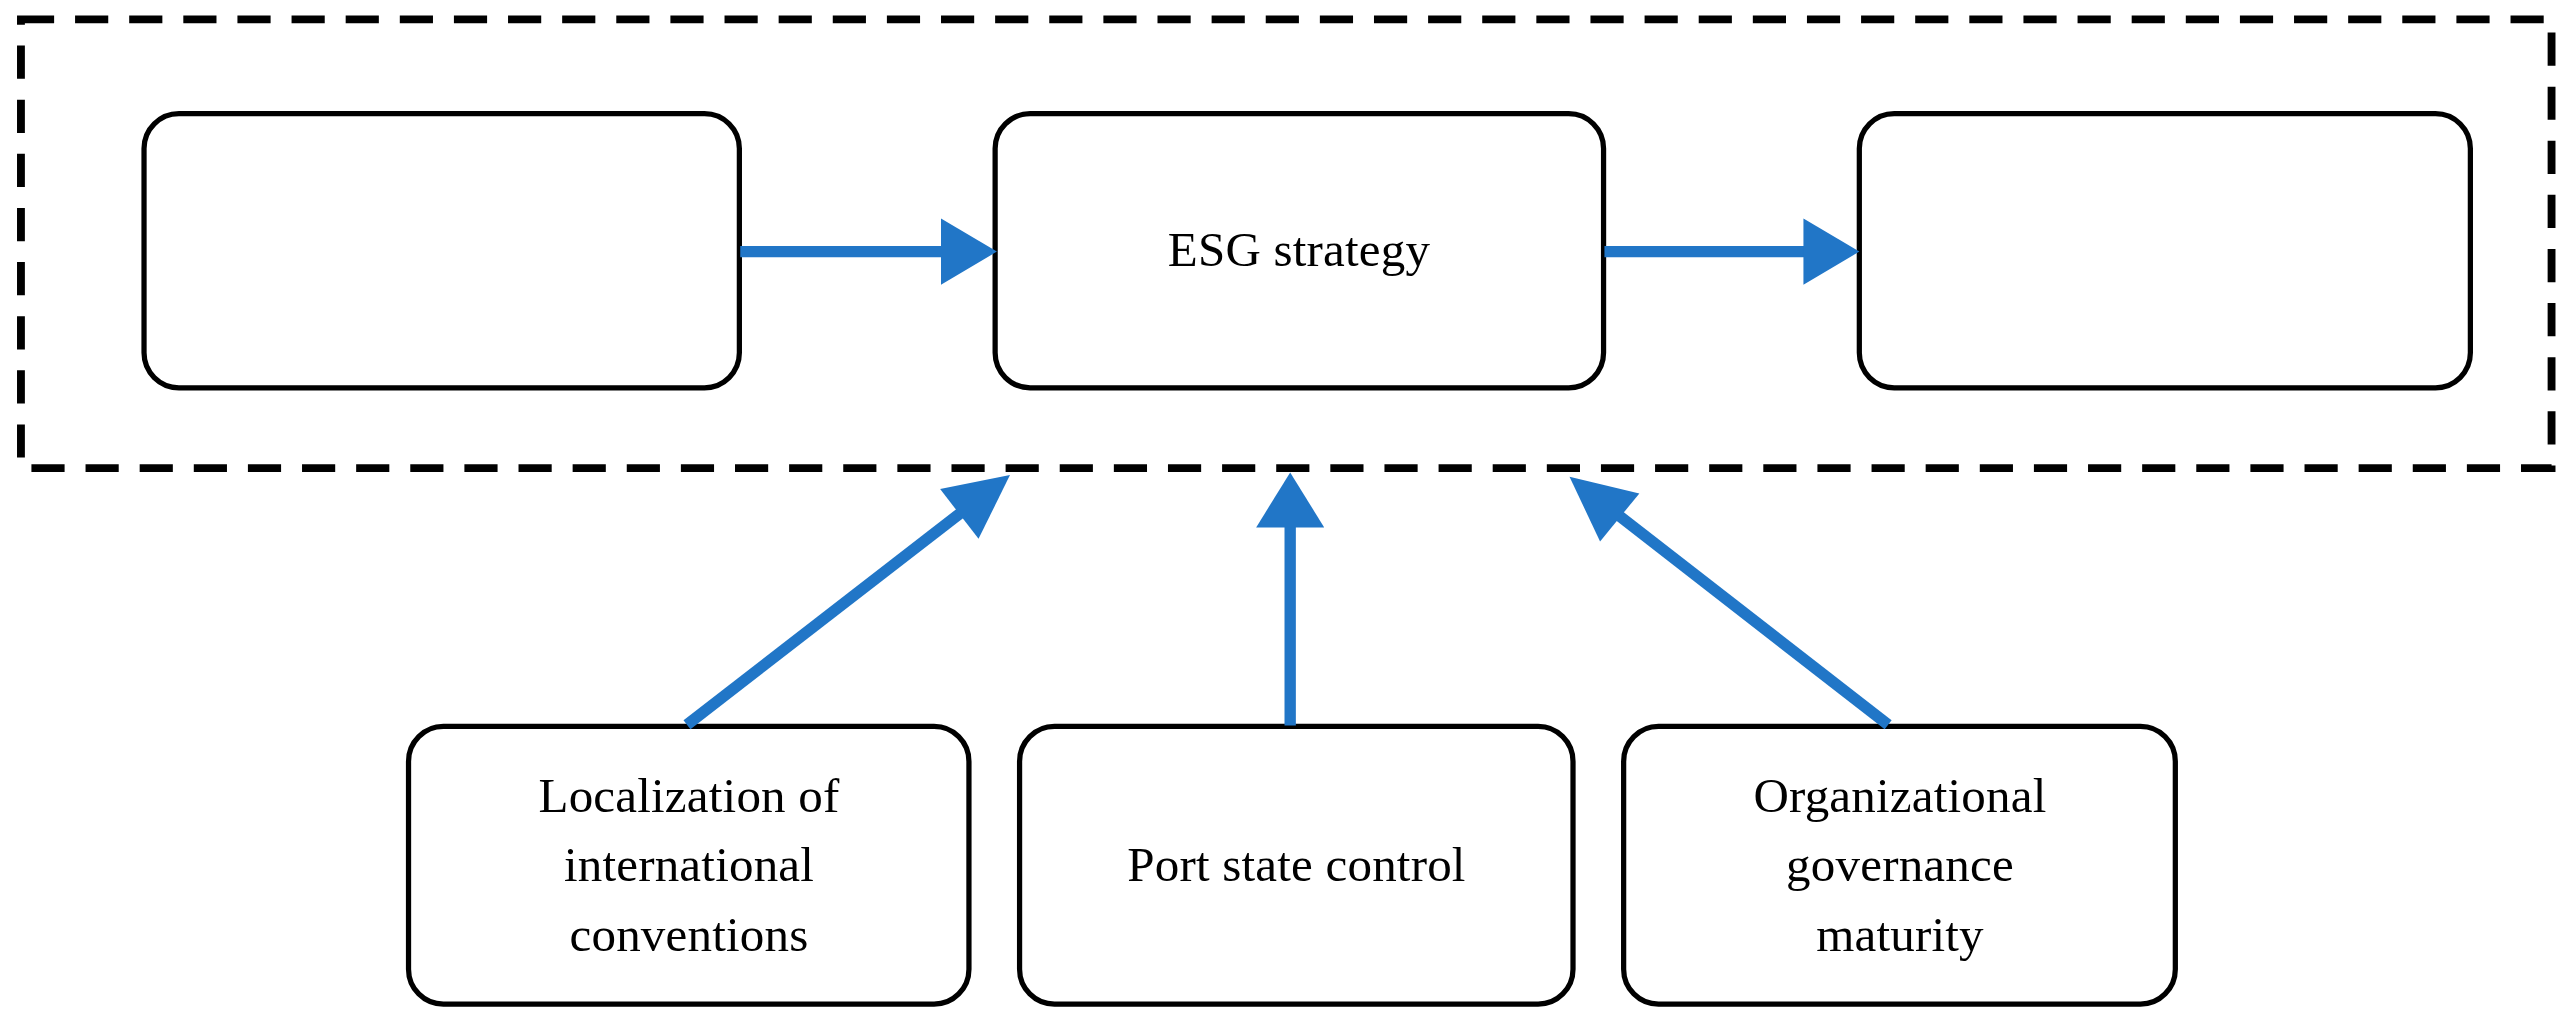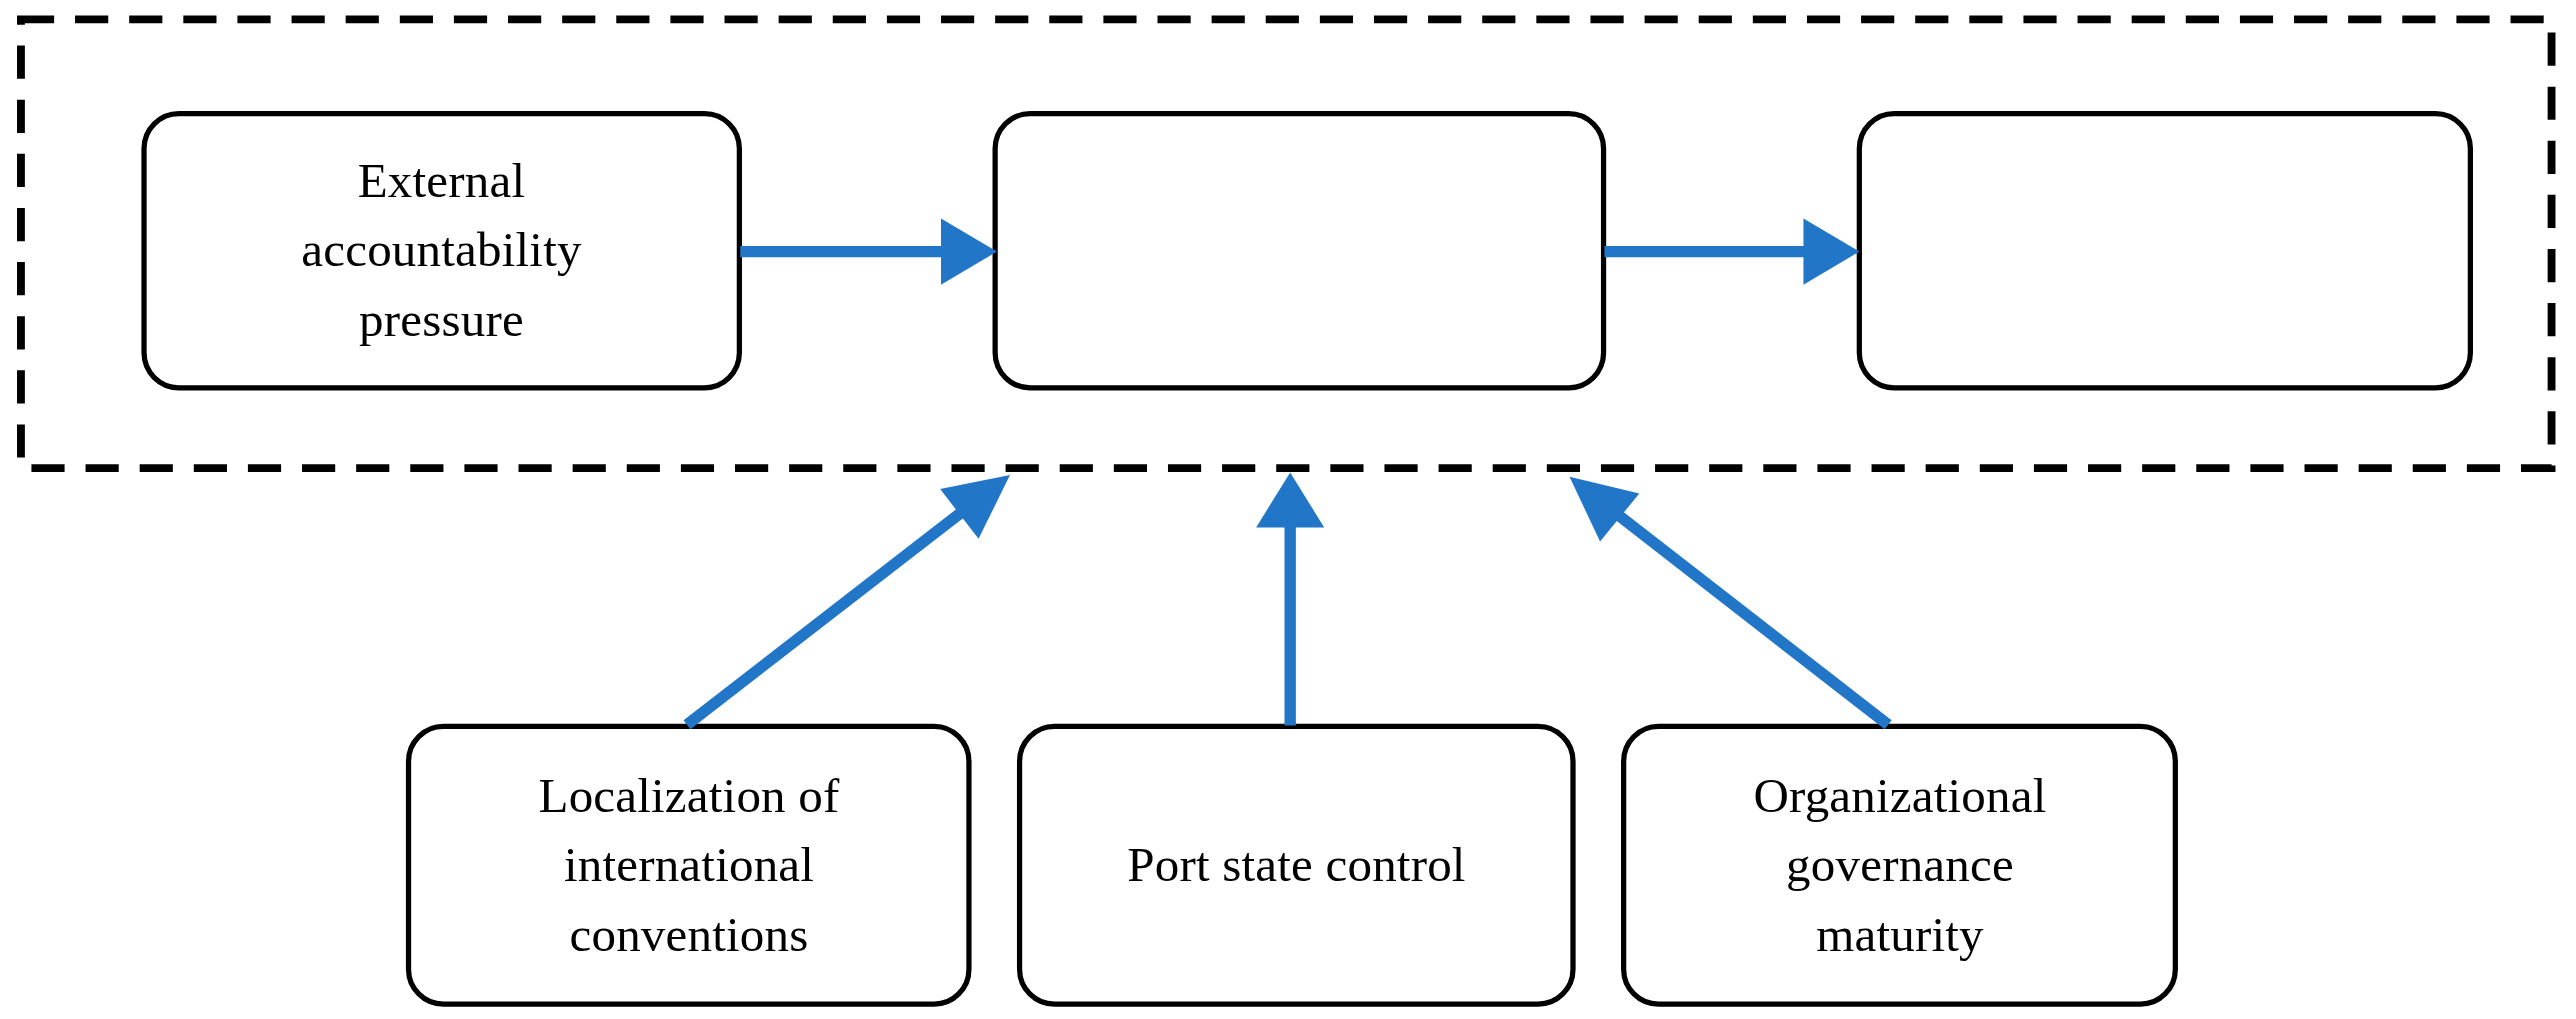--- a/index.html
+++ b/index.html
@@ -99,24 +99,22 @@
       <polygon class="flow-head" points="1478,541 1439,604 1517,604"></polygon>
     </g>
 
     <g>
       <line class="flow-line" x1="2163" y1="830" x2="1845" y2="583"></line>
       <polygon class="flow-head" points="1798,546 1833,620 1878,565"></polygon>
     </g>
 
   </svg>
 
-  <div class="node-label" style="left:144px; top:113px; width:595px; height:274px;">External
-accountability
-pressure</div>
 
+  <div class="node-label" style="left:995px; top:113px; width:608px; height:274px;">ESG strategy</div>
 
 
   <div class="node-label" style="left:409px; top:726px; width:560px; height:278px;">Localization of
 international
 conventions</div>
 
   <div class="node-label" style="left:1624px; top:726px; width:552px; height:278px;">Organizational
 governance
 maturity</div>
 

